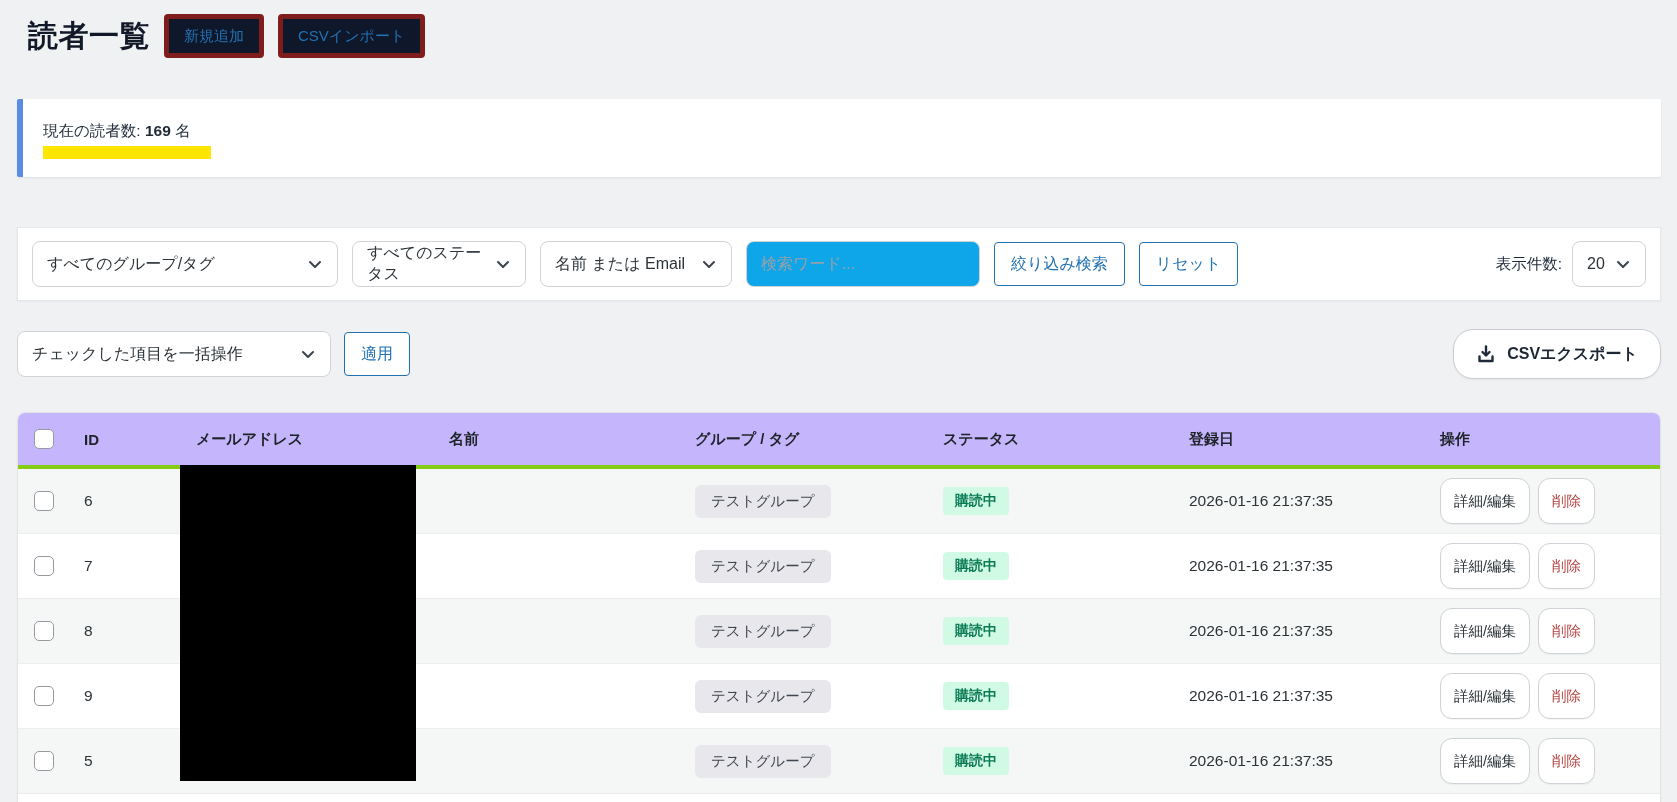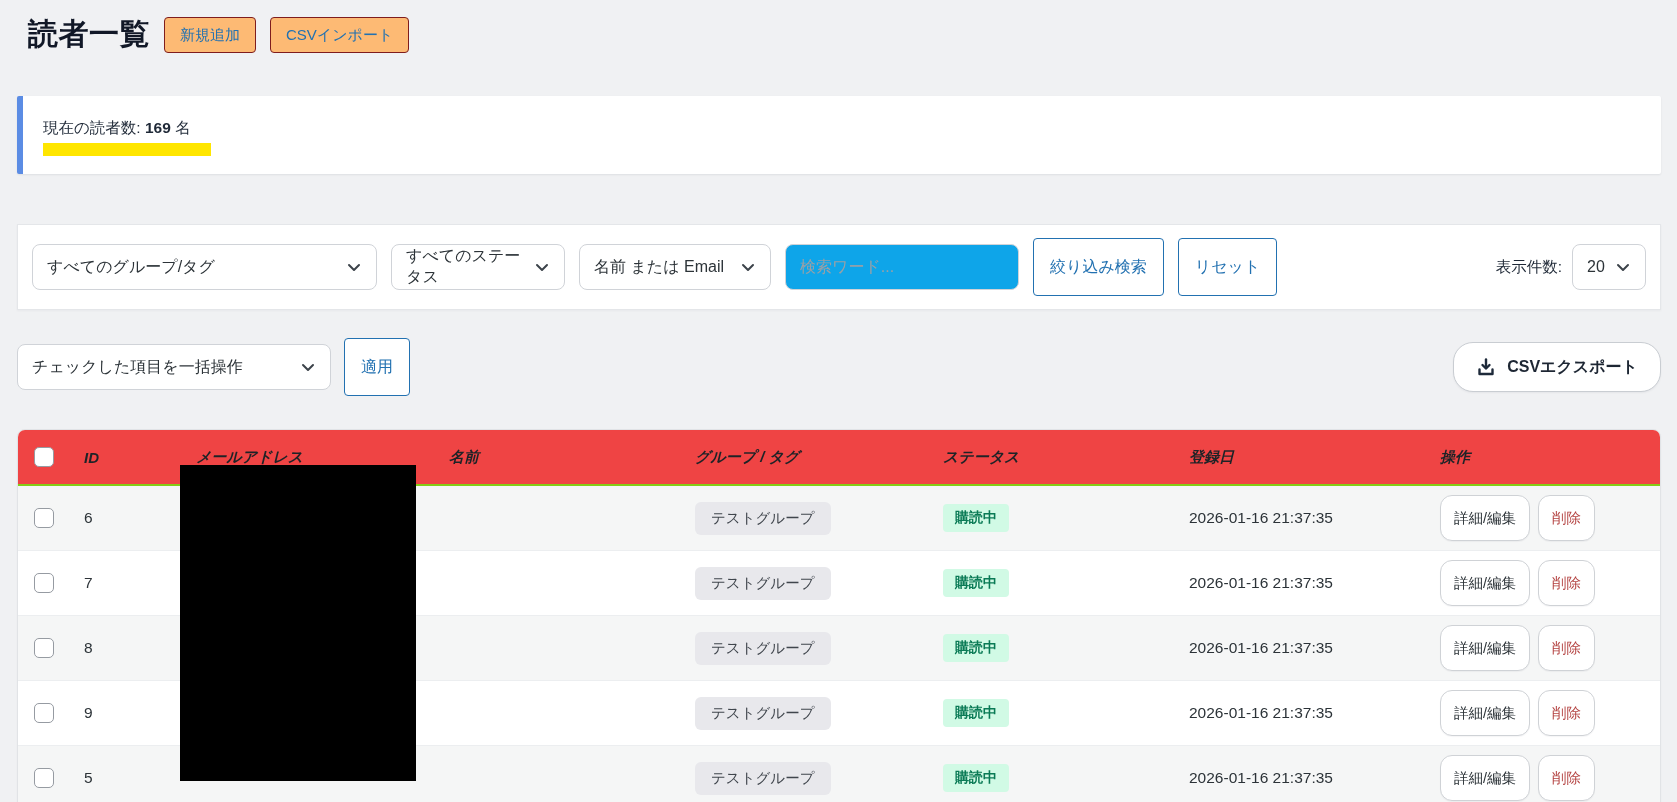--- a/index.html
+++ b/index.html
@@ -7,21 +7,21 @@
   body {
     background:#f0f1f3;
     font-family:"Liberation Sans", sans-serif;
     color:#1d2327;
     position:relative;
   }
   
   .page-header { display:flex; align-items:center; gap:14px; padding:14px 0 0 28px; }
   .page-title { font-size:30px; font-weight:700; letter-spacing:.5px; color:#111827; }
   .btn-outline-blue {
-    background:#fdba74; border:1px solid #7f1d1d; color:#2271b1;
+    background:#0f172a; border:5px solid #7f1d1d; color:#2271b1;
     border-radius:4px; font-size:15px; padding:8px 15px; cursor:pointer;
     font-family:inherit; line-height:1.2;
   }
   
   .notice {
     margin:41px 16px 0 17px; background:#fff; border-left:6px solid #5b8ce4;
     border-radius:2px; box-shadow:0 1px 2px rgba(16,24,40,.08);
     padding:22px 20px 18px 20px;
   }
   .notice-text { font-size:15.5px; color:#1f2937; }
@@ -40,21 +40,21 @@
     flex:0 0 auto;
   }
   .chev { width:16px; height:16px; flex:0 0 auto; }
   .chev path { stroke:#3c434a; stroke-width:2; fill:none; stroke-linecap:round; stroke-linejoin:round; }
   .text-input {
     height:46px; width:234px; border:1px solid #d0d3d8; border-radius:8px;
     padding:0 14px; font-size:16px; font-family:inherit; color:#2c3338; background:#0ea5e9;
   }
   .text-input::placeholder { color:#9aa0a6; }
   .btn-filter {
-    height:58px; background:#fff; border:1px solid #2271b1; color:#2271b1;
+    height:44px; background:#fff; border:1px solid #2271b1; color:#2271b1;
     border-radius:4px; font-size:16px; padding:0 16px; cursor:pointer; font-family:inherit;
     flex:0 0 auto;
   }
   .per-page { margin-left:auto; display:flex; align-items:center; gap:10px; }
   .per-page-label { font-size:15.5px; color:#1f2937; }
   
   .bulk-row { margin:28px 16px 0 17px; display:flex; align-items:center; gap:13px; }
   .btn-export {
     margin-left:auto; height:50px; background:#fff; border:1px solid #c9cdd2;
     border-radius:20px; box-shadow:0 1px 2px rgba(16,24,40,.05);
@@ -67,21 +67,21 @@
   .table-card {
     margin:33px 16px 0 17px; background:#fff; border:1px solid #e1e3e6;
     border-radius:8px 8px 0 0; box-shadow:0 1px 2px rgba(16,24,40,.04);
     height:500px; overflow:hidden;
   }
   .tr {
     display:grid;
     grid-template-columns:52px 112px 253px 246px 248px 246px 251px 1fr;
     align-items:center;
   }
-  .thead { height:56px; background:#ef4444; border-bottom:2px solid #84cc16;font-style:italic; }
+  .thead { height:56px; background:#c4b5fd; border-bottom:4px solid #84cc16; }
   .th { font-size:15px; font-weight:700; color:#1d2327; padding-left:14px; }
   .td { font-size:15.5px; color:#2c3338; padding-left:14px; }
   .row { height:65px; border-bottom:1px solid #eceef0; background:#fff; }
   .row.odd { background:#f5f6f6; }
   .checkbox {
     display:inline-block; width:20px; height:20px; background:#fff;
     border:1.6px solid #969ba2; border-radius:5px; cursor:pointer; vertical-align:middle;
   }
   .td-check, .th-check { padding-left:16px; }
   .tag-badge {
@@ -113,21 +113,21 @@
   <button class="btn-outline-blue">新規追加</button>
   <button class="btn-outline-blue">CSVインポート</button>
 </div>
 
 <div class="notice">
   <div class="notice-text"><span>現在の読者数: </span><span class="notice-count">169</span><span> 名</span></div>
   <span class="notice-highlight"></span>
 </div>
 
 <div class="filter-bar">
-  <div class="select" style="width:345px">
+  <div class="select" style="width:306px">
     <span>すべてのグループ/タグ</span>
     <svg class="chev" viewBox="0 0 16 16">
         <path d="M3 6l5 5 5-5"></path>
       </svg>
   </div>
   <div class="select" style="width:174px">
     <span>すべてのステータス</span>
     <svg class="chev" viewBox="0 0 16 16">
         <path d="M3 6l5 5 5-5"></path>
       </svg>

